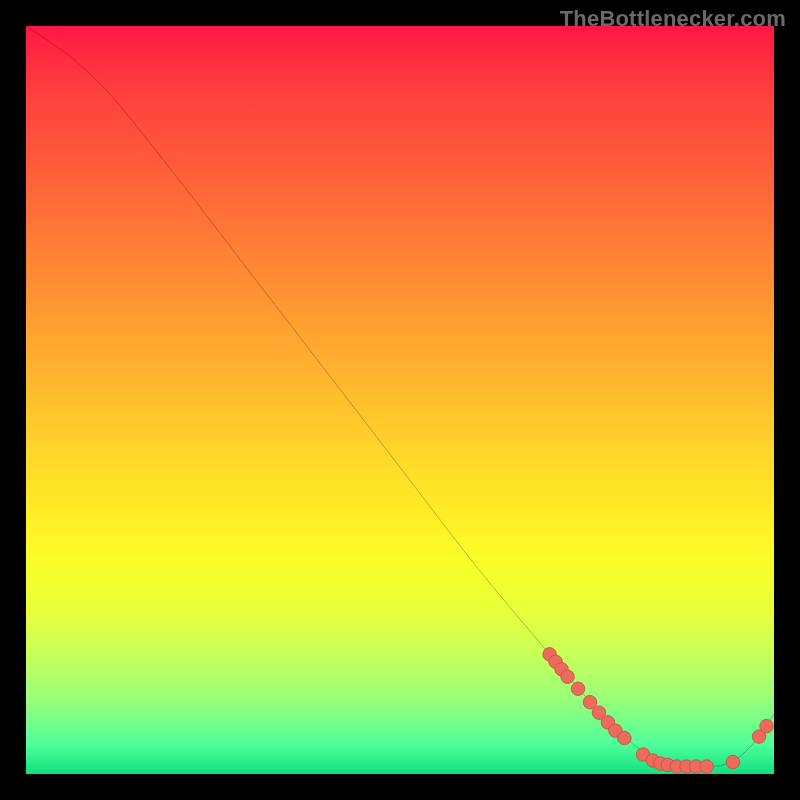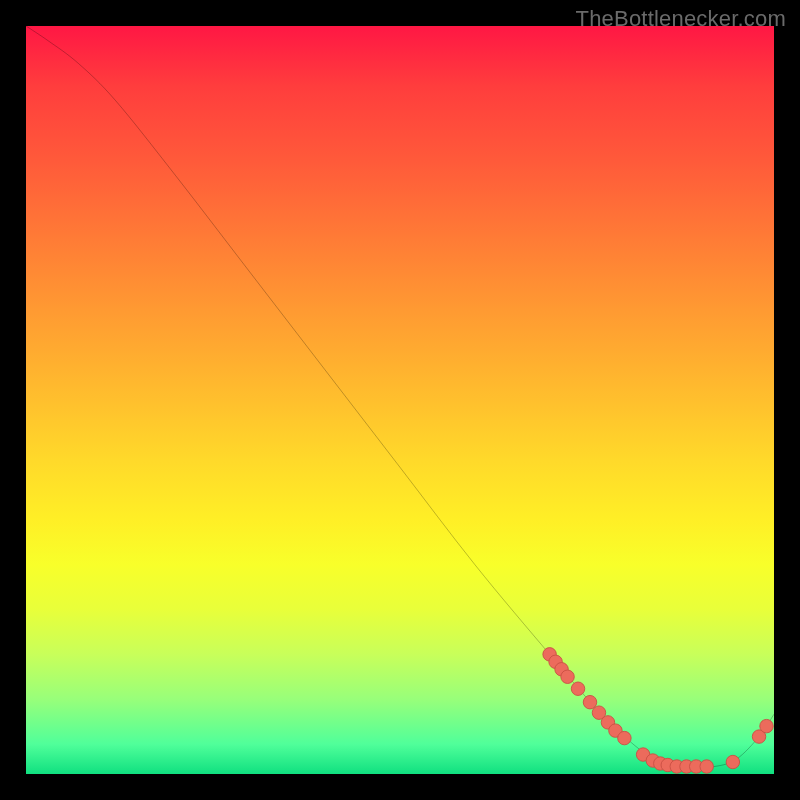--- a/index.html
+++ b/index.html
@@ -16,21 +16,21 @@
     width: 800px;
     height: 800px;
     background: #000000;
   }
   .watermark {
     position: absolute;
     top: 6px;
     right: 14px;
     color: #6a6a6a;
     font-size: 22px;
-    font-weight: 400;
+    font-weight: 700;
     letter-spacing: 0.2px;
     user-select: none;
   }
   .plot-area {
     position: absolute;
     left: 26px;
     top: 26px;
     width: 748px;
     height: 748px;
     

